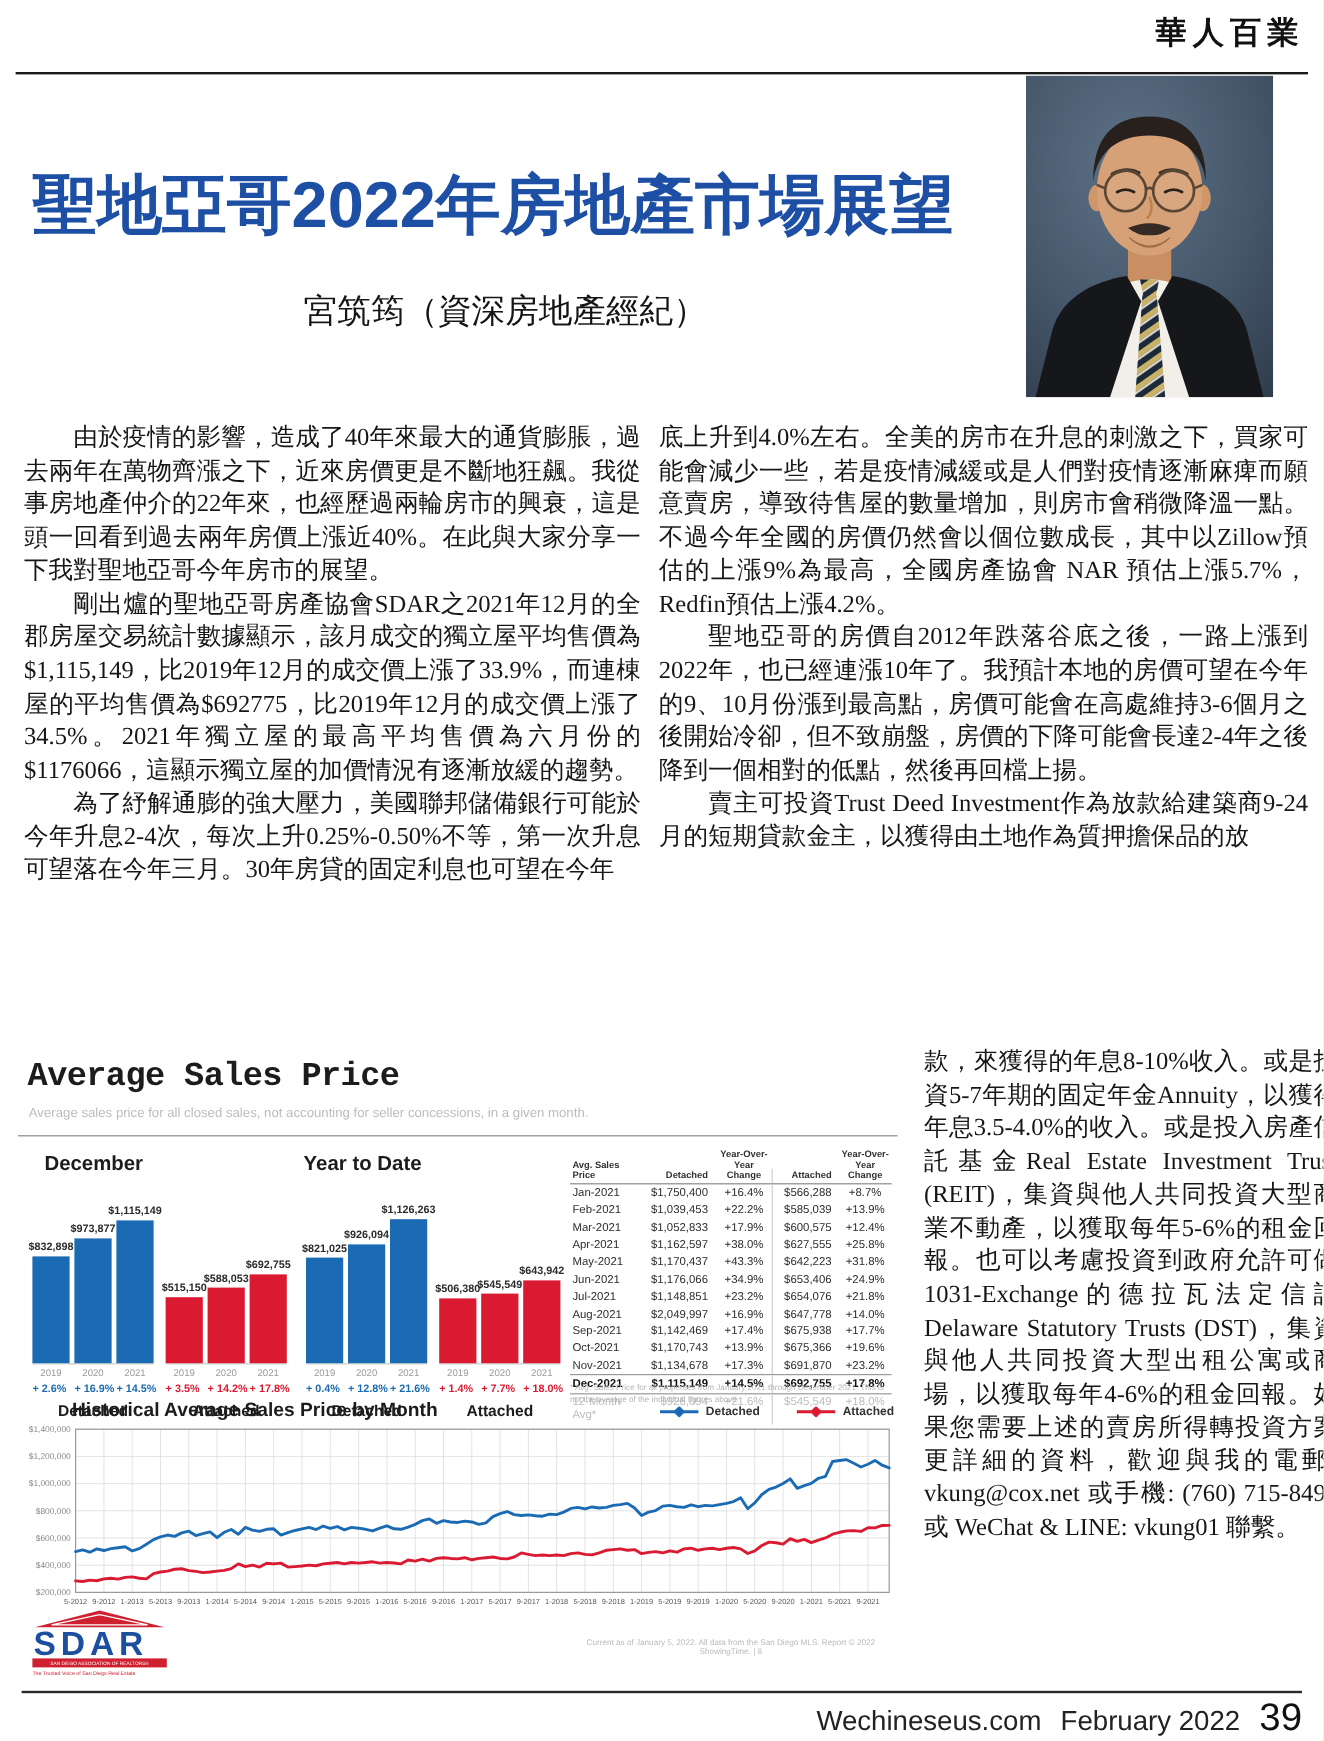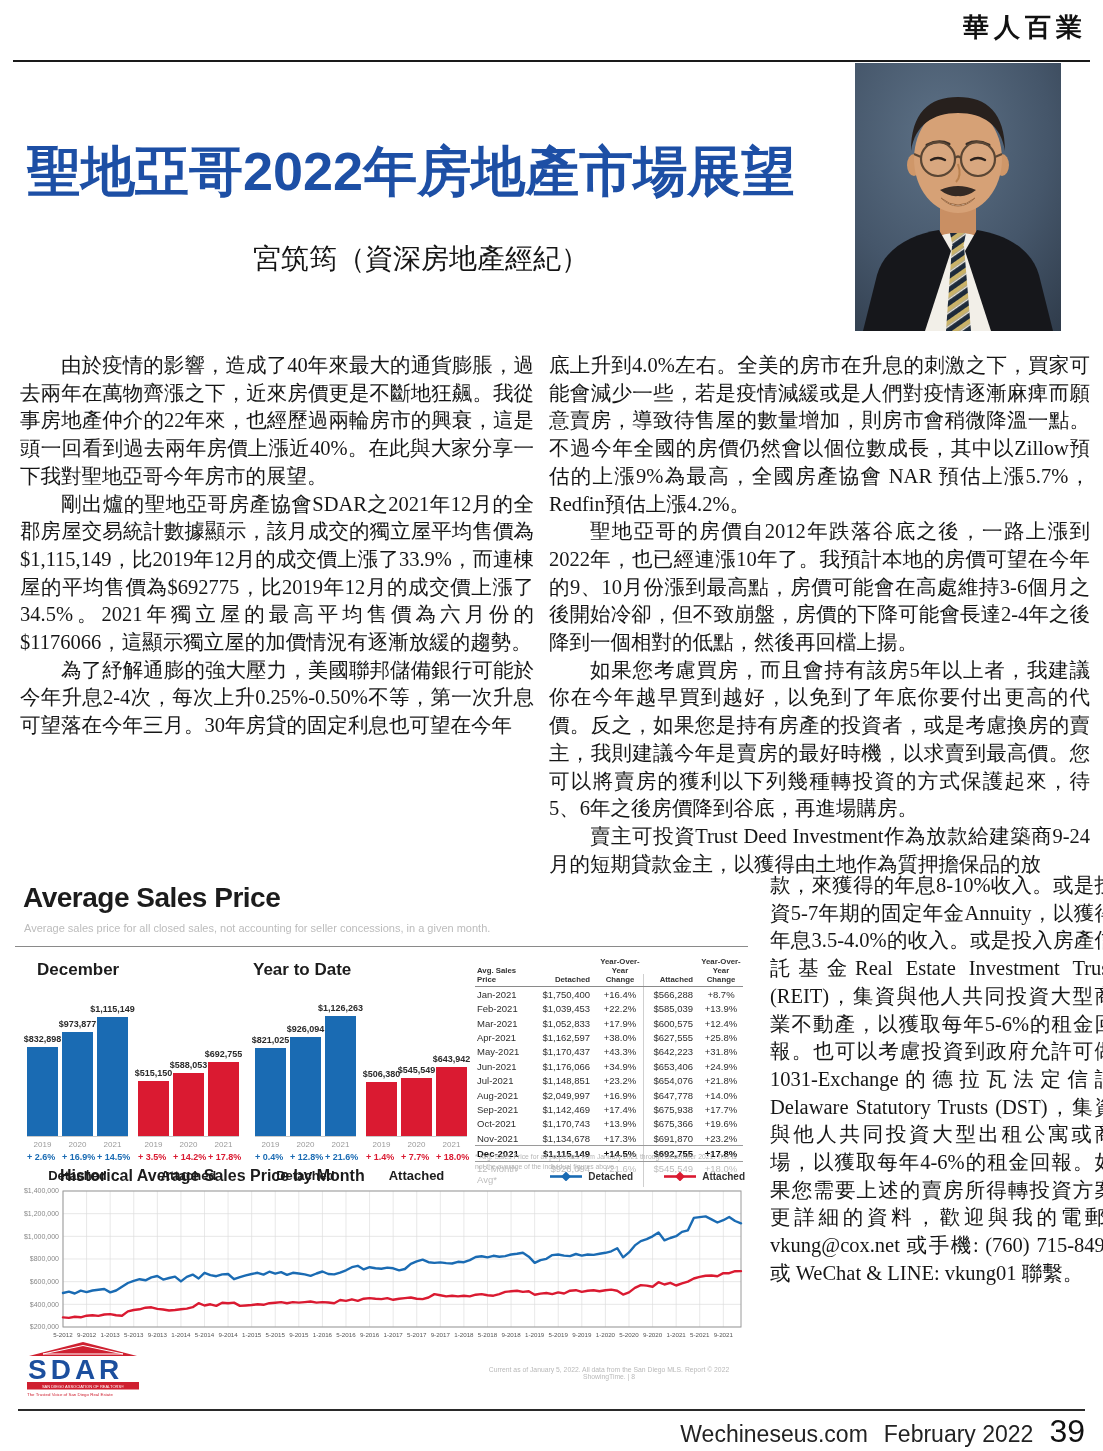--- a/index.html
+++ b/index.html
@@ -15,21 +15,21 @@
   .byline{position:absolute;left:253px;top:240px;font:28px "Liberation Serif","DejaVu Serif",serif;color:#151515;}
   .photo{position:absolute;left:855px;top:63px;width:206px;height:267px;}
   
   .colL{position:absolute;left:20px;top:352px;width:514px;height:528px;overflow:hidden;}
   .colR{position:absolute;left:549px;top:352px;width:541px;height:528px;overflow:hidden;}
   .colN{position:absolute;left:747px;top:872px;width:345px;height:505px;overflow:hidden;margin-left:23px;}
   .body-text p{margin:0;text-align:justify;font:20.5px/27.7px "Liberation Serif","DejaVu Serif",serif;color:#161616;}
   .body-text p.ind{text-indent:2em;}
   
   .report{position:absolute;left:15px;top:880px;width:733px;height:528px;font-family:"Liberation Sans",sans-serif;}
-  .rpt-title{position:absolute;left:8px;top:2px;font-size:28px;font-weight:800;color:#1c1c1c;letter-spacing:-.5px;}
+  .rpt-title{position:absolute;left:8px;top:2px;font-size:28px;font-weight:800;color:#1c1c1c;letter-spacing:-.5px;font-family:Liberation Mono, monospace;}
   .rpt-sub{position:absolute;left:9px;top:42px;font-size:11px;color:#bcbcbc;}
   .rpt-rule{position:absolute;left:0;top:66px;width:733px;height:1px;background:#8a8a8a;}
   .ct{position:absolute;top:80px;font-size:17px;font-weight:800;color:#1c1c1c;}
   .ct-dec{left:22px;} .ct-ytd{left:238px;}
   .bc{position:absolute;top:104px;width:224px;display:flex;gap:10px;justify-content:flex-start;}
   #bc0{left:12px;} #bc1{left:240px;}
   .brow{display:flex;gap:4px;align-items:flex-end;height:152px;border-bottom:1px solid #c9c9c9;}
   .bcol{position:relative;width:31px;}
   .bar{width:31px;}
   .bval{position:absolute;left:50%;transform:translateX(-50%);white-space:nowrap;font-size:9px;font-weight:700;color:#2b2b2b;}
@@ -115,21 +115,20 @@
 
   <div class="colL body-text">
     <p class="ind">由於疫情的影響，造成了40年來最大的通貨膨脹，過去兩年在萬物齊漲之下，近來房價更是不斷地狂飆。我從事房地產仲介的22年來，也經歷過兩輪房市的興衰，這是頭一回看到過去兩年房價上漲近40%。在此與大家分享一下我對聖地亞哥今年房市的展望。</p>
     <p class="ind">剛出爐的聖地亞哥房產協會SDAR之2021年12月的全郡房屋交易統計數據顯示，該月成交的獨立屋平均售價為$1,115,149，比2019年12月的成交價上漲了33.9%，而連棟屋的平均售價為$692775，比2019年12月的成交價上漲了34.5%。2021年獨立屋的最高平均售價為六月份的$1176066，這顯示獨立屋的加價情況有逐漸放緩的趨勢。</p>
     <p class="ind">為了紓解通膨的強大壓力，美國聯邦儲備銀行可能於今年升息2-4次，每次上升0.25%-0.50%不等，第一次升息可望落在今年三月。30年房貸的固定利息也可望在今年</p>
   </div>
 
   <div class="colR body-text">
     <p>底上升到4.0%左右。全美的房市在升息的刺激之下，買家可能會減少一些，若是疫情減緩或是人們對疫情逐漸麻痺而願意賣房，導致待售屋的數量增加，則房市會稍微降溫一點。不過今年全國的房價仍然會以個位數成長，其中以Zillow預估的上漲9%為最高，全國房產協會 NAR 預估上漲5.7%，Redfin預估上漲4.2%。</p>
     <p class="ind">聖地亞哥的房價自2012年跌落谷底之後，一路上漲到2022年，也已經連漲10年了。我預計本地的房價可望在今年的9、10月份漲到最高點，房價可能會在高處維持3-6個月之後開始冷卻，但不致崩盤，房價的下降可能會長達2-4年之後降到一個相對的低點，然後再回檔上揚。</p>
-    <p class="ind">如果您考慮買房，而且會持有該房5年以上者，我建議你在今年越早買到越好，以免到了年底你要付出更高的代價。反之，如果您是持有房產的投資者，或是考慮換房的賣主，我則建議今年是賣房的最好時機，以求賣到最高價。您可以將賣房的獲利以下列幾種轉投資的方式保護起來，待5、6年之後房價降到谷底，再進場購房。</p>
     <p class="ind">賣主可投資Trust Deed Investment作為放款給建築商9-24月的短期貸款金主，以獲得由土地作為質押擔保品的放</p>
   </div>
 
   <div class="colN body-text">
     <p>款，來獲得的年息8-10%收入。或是投資5-7年期的固定年金Annuity，以獲得年息3.5-4.0%的收入。或是投入房產信託基金Real Estate Investment Trust (REIT)，集資與他人共同投資大型商業不動產，以獲取每年5-6%的租金回報。也可以考慮投資到政府允許可做1031-Exchange的德拉瓦法定信託Delaware Statutory Trusts (DST)，集資與他人共同投資大型出租公寓或商場，以獲取每年4-6%的租金回報。如果您需要上述的賣房所得轉投資方案更詳細的資料，歡迎與我的電郵: vkung@cox.net 或手機: (760) 715-8496 或 WeChat &amp; LINE: vkung01 聯繫。</p>
   </div>
 
   <div class="report">
     <div class="rpt-title">Average Sales Price</div>
     <div class="rpt-sub">Average sales price for all closed sales, not accounting for seller concessions, in a given month.</div>

